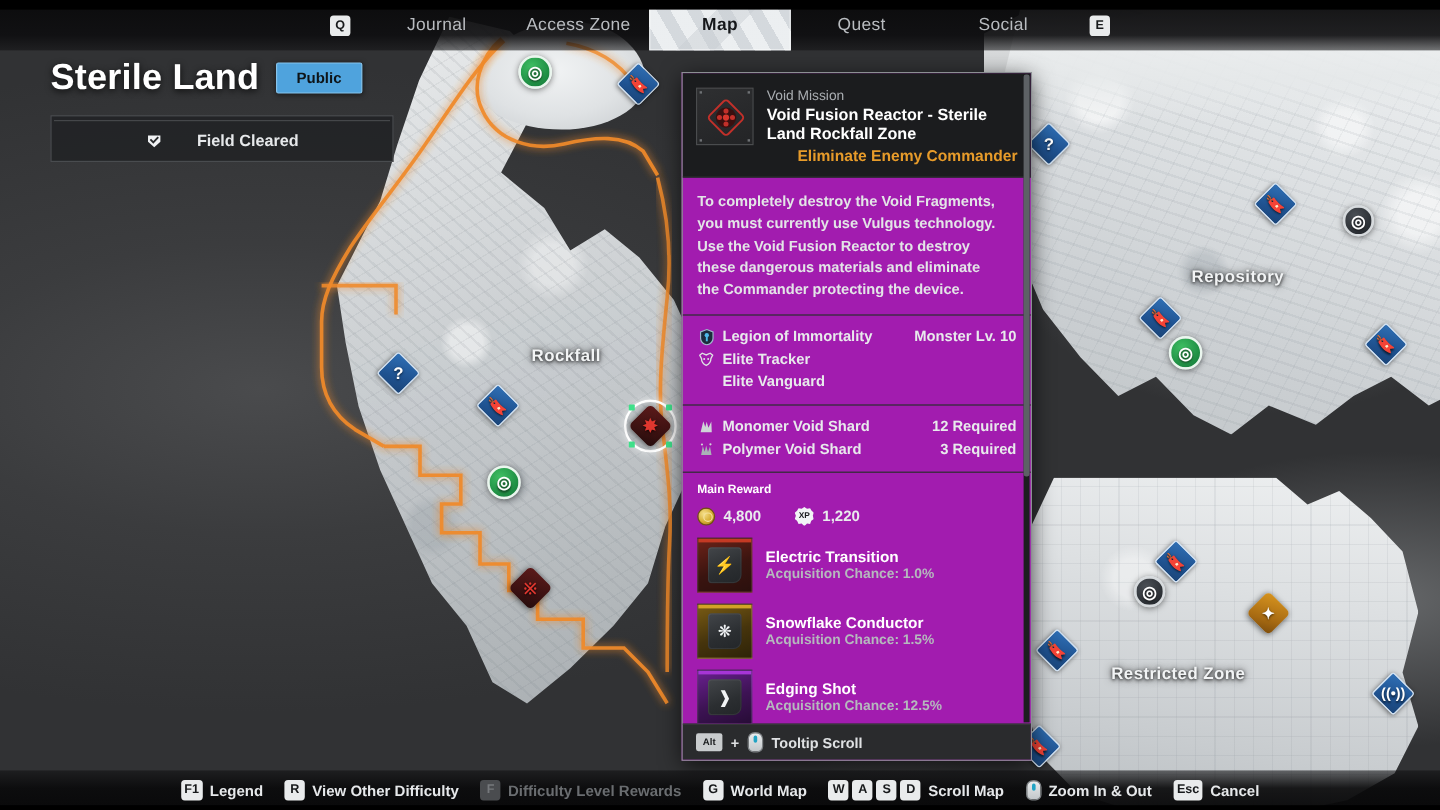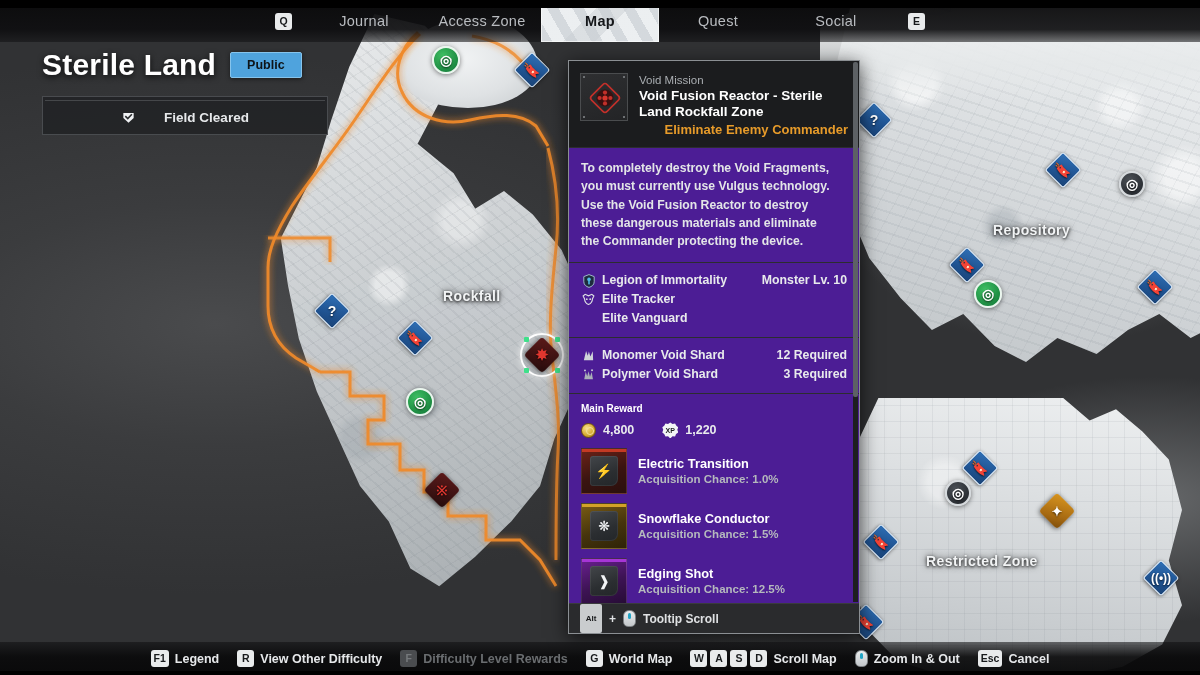--- a/index.html
+++ b/index.html
@@ -280,21 +280,21 @@
   .diff-bar {
     display: inline-block; width: 5px; height: 13px;
     background: #e8eaec; margin-right: 8px; border-radius: 1px;
   }
   .cleared-row { justify-content: center; gap: 22px; }
 
   
   #tooltip {
     position: absolute; left: 568px; top: 60px;
     width: 292px; height: 574px;
-    background: #4c1d95;
+    background: #a21caf;
     border: 1px solid #8b8f93;
     z-index: 35;
     display: flex; flex-direction: column;
     box-shadow: 0 4px 18px rgba(0,0,0,.7);
     justify-content: space-between;
   }
   .tt-header {
     display: flex; gap: 11px; padding: 12px 11px 10px 11px;
     border-bottom: 1px solid #2c2d2f;
     background: #1b1c1e;
@@ -375,21 +375,21 @@
 
   .tt-footer {
     height: 30px; flex: 0 0 30px;
     background: #2a2b2d;
     border-top: 1px solid #3a3b3d;
     display: flex; align-items: center; gap: 7px;
     padding: 0 11px;
     color: #dfe1e3; font-size: 12px; font-weight: 700;
   }
   .alt-key {
-    min-width: 22px; height: 29px; padding: 0 3px;
+    min-width: 22px; height: 15px; padding: 0 3px;
     background: #c9ccce; color: #17191b;
     border-radius: 2px; font-size: 8px; font-weight: 700;
     display: inline-flex; align-items: center; justify-content: center;
   }
   .mouse-ico {
     width: 13px; height: 17px; border-radius: 6px 6px 5px 5px;
     background: linear-gradient(180deg, #e9ecee 0%, #c3c7ca 100%);
     border: 1px solid #7d8184; position: relative;
   }
   .mouse-ico::after {

